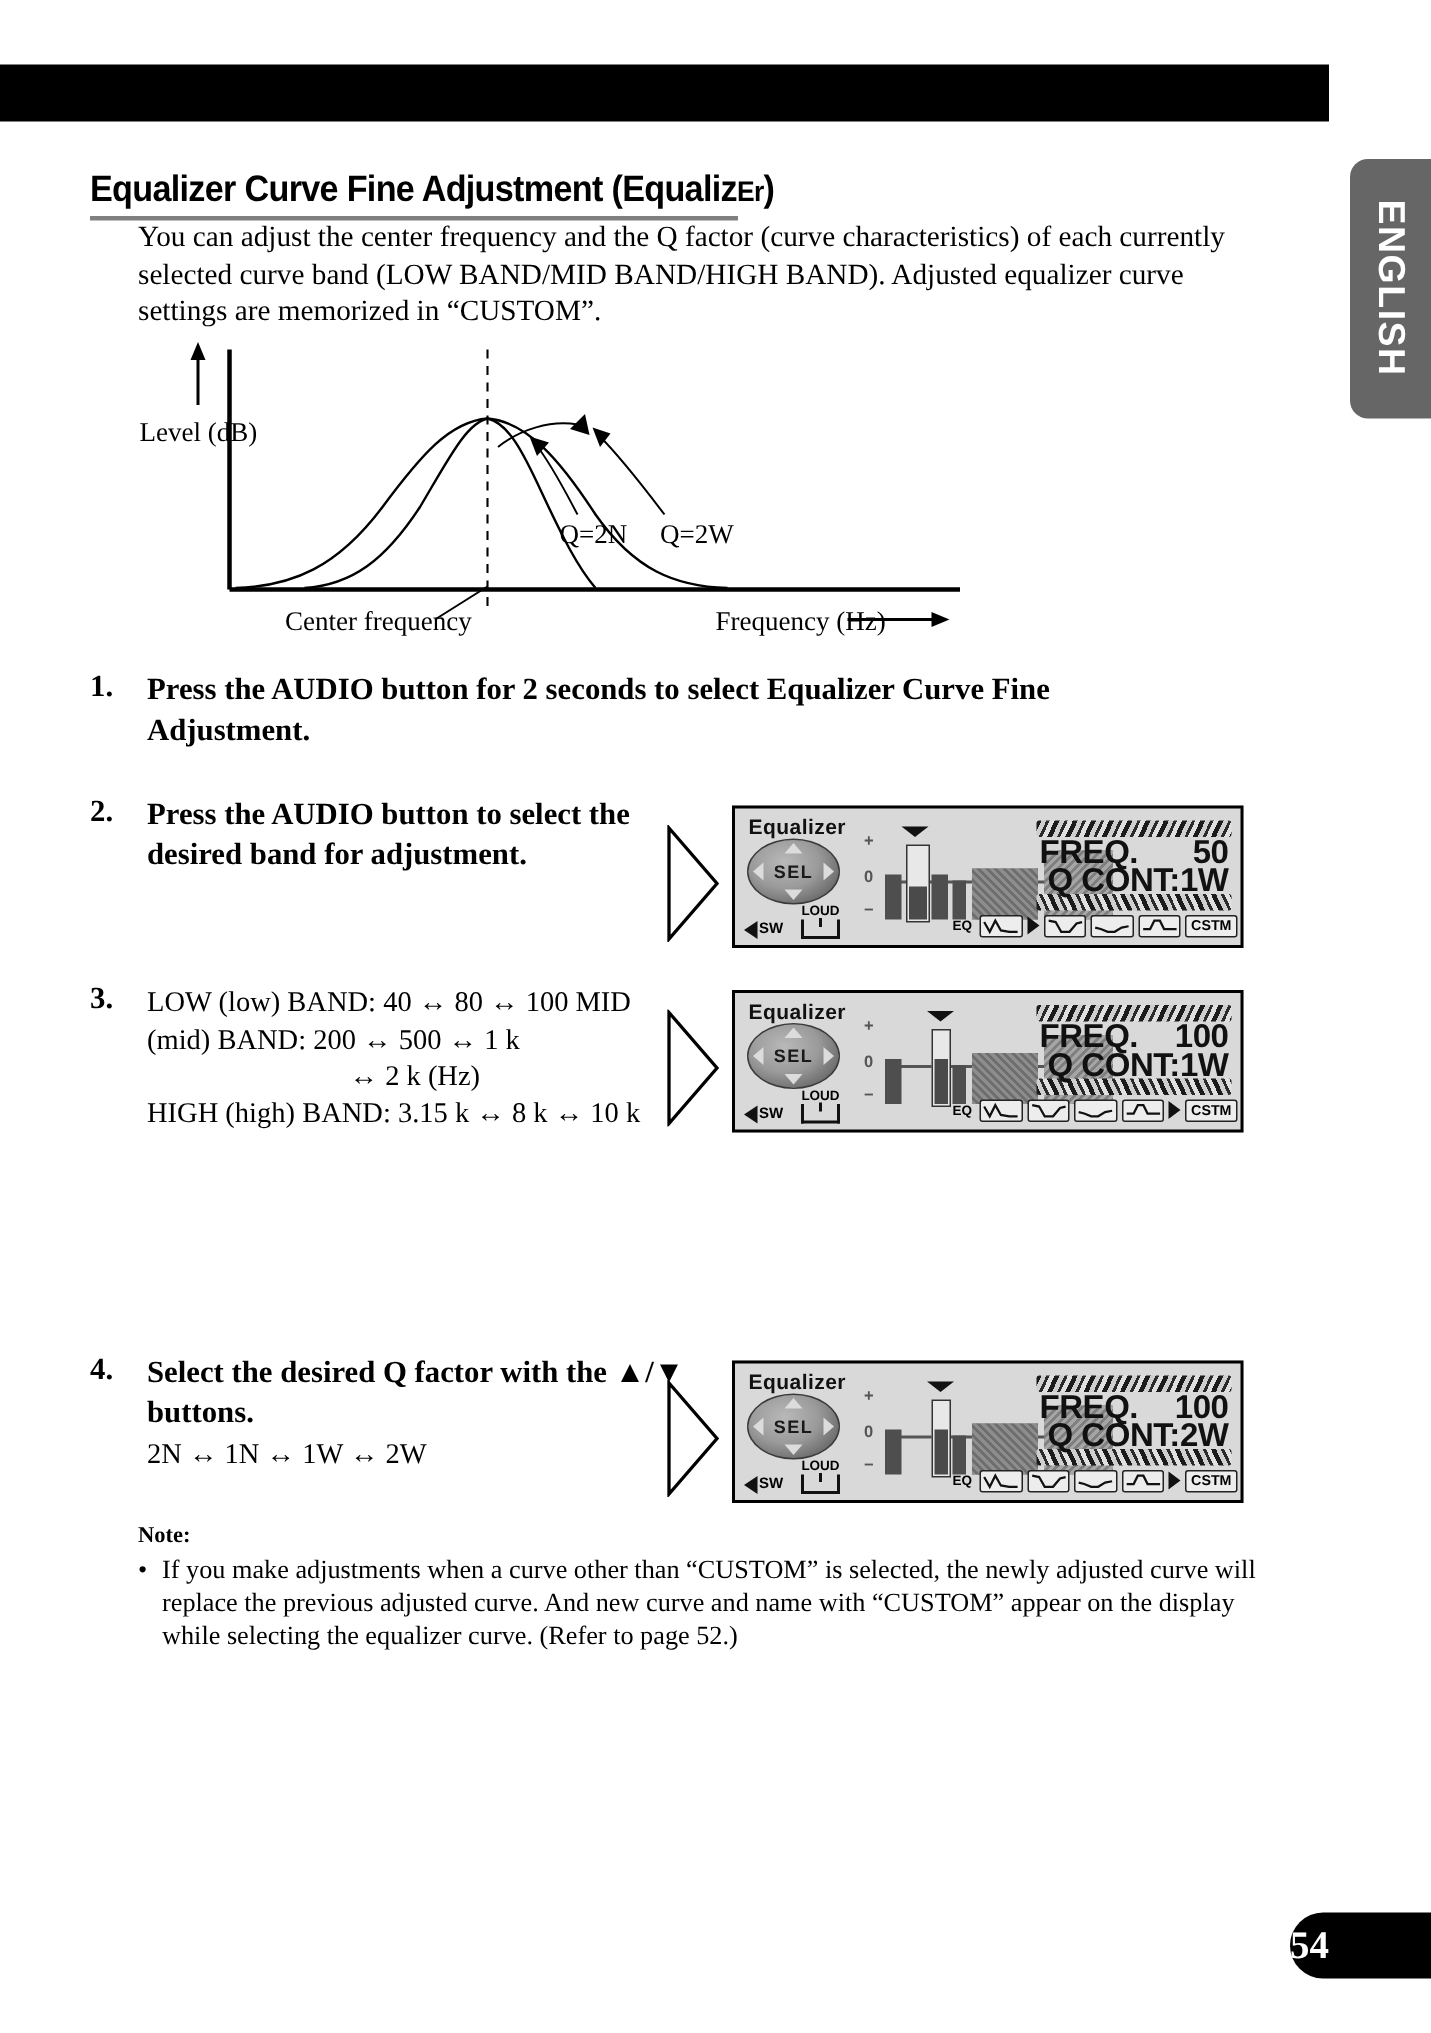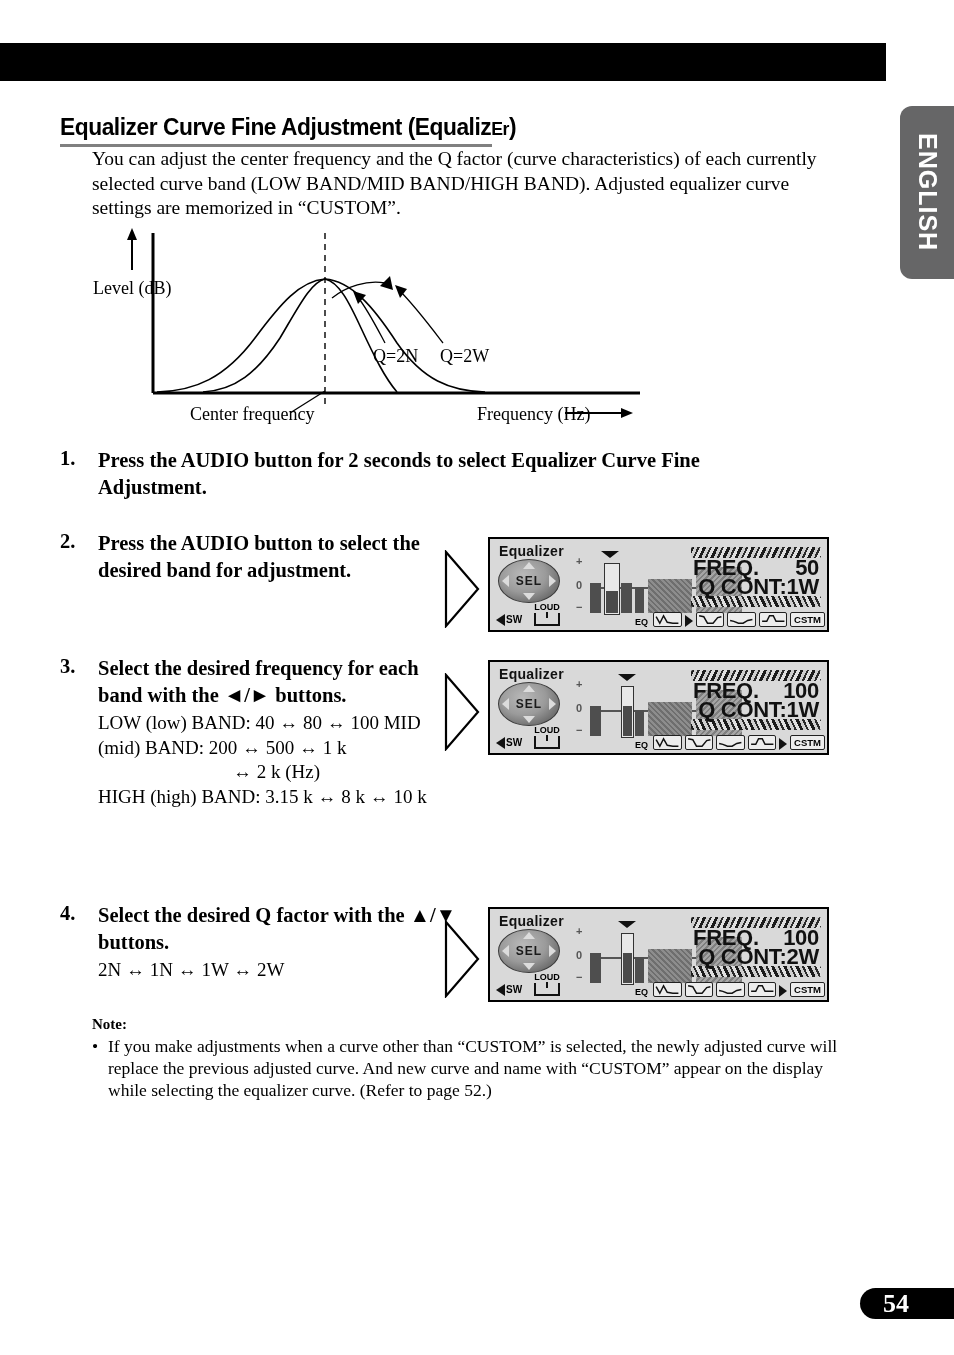--- a/index.html
+++ b/index.html
@@ -38,24 +38,24 @@
     font-size: 25px;
     letter-spacing: 1px;
     writing-mode: vertical-rl;
     text-orientation: mixed;
   }
 
   
   .page-tab {
     position: absolute;
     right: 0; bottom: 36px;
-    width: 94px; height: 31px;
+    width: 94px; height: 44px;
     background: #000;
     border-radius: 22px 0 0 22px;
-    display: flex; align-items: center; justify-content: center;
+    display: flex; align-items: center; justify-content: flex-start;
     padding-right: 22px;
     box-sizing: border-box;
   }
   .page-tab span {
     color: #fff;
     font-size: 26px;
     font-weight: bold;
     font-family: "Liberation Serif", serif;
   }
 
@@ -320,21 +320,21 @@
     padding: 0 2px;
   }
   .readout .line.r2 { justify-content: flex-end; }
 
   
   .eqrow {
     position: absolute;
     left: 145px; bottom: 3px;
     width: 190px; height: 20px;
     display: flex;
-    align-items: flex-end;
+    align-items: center;
     gap: 3px;
   }
   .eqrow .eqlabel {
     font-family: "Liberation Sans", sans-serif;
     font-weight: bold;
     font-size: 9px;
     margin-right: 2px;
   }
   .eq-icon {
     width: 29px; height: 15px;
@@ -445,21 +445,20 @@
 <div class="step" id="step2">
   <div class="num">2.</div>
   <div class="body">
     <div class="title">Press the AUDIO button to select the desired band for adjustment.</div>
   </div>
 </div>
 
 <div class="step" id="step3">
   <div class="num">3.</div>
   <div class="body">
-    <div class="title">Select the desired frequency for each band with the ◄/► buttons.</div>
     <div class="sub">
       <span>LOW (low) BAND: 40 ↔ 80 ↔ 100</span>
       <span>MID (mid) BAND: 200 ↔ 500 ↔ 1 k</span>
       <span class="indent-m">↔ 2 k (Hz)</span>
       <span>HIGH (high) BAND: 3.15 k ↔ 8 k ↔ 10 k</span>
     </div>
   </div>
 </div>
 
 <div class="step" id="step4">

